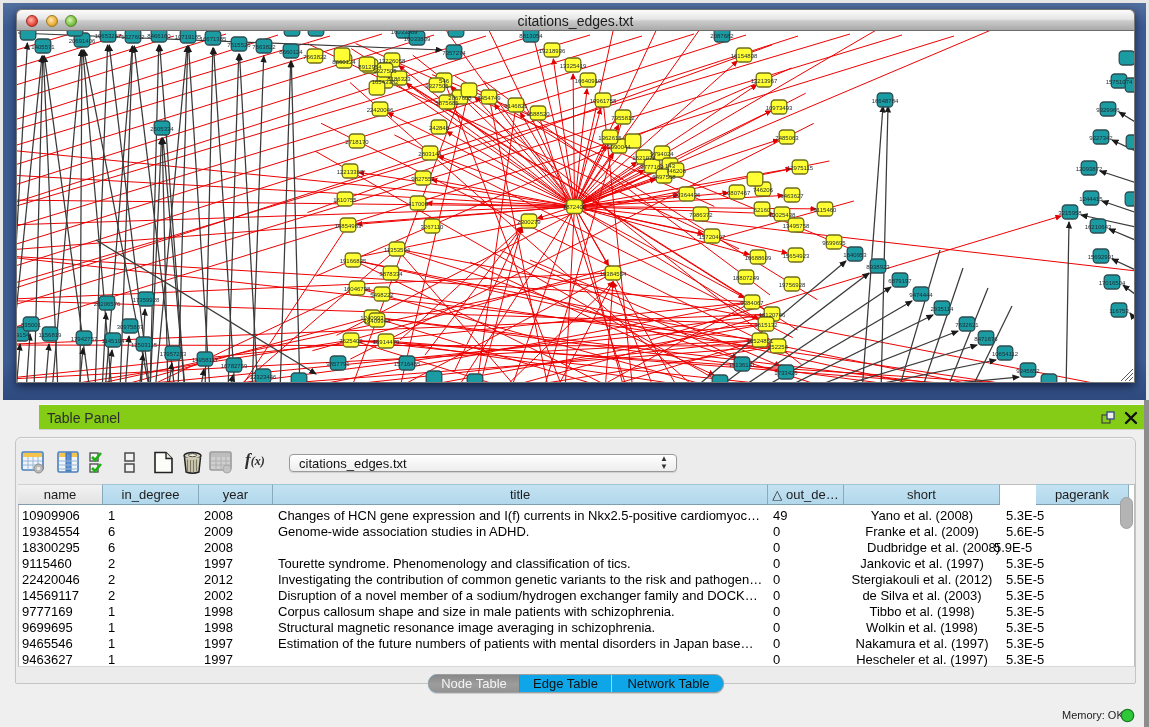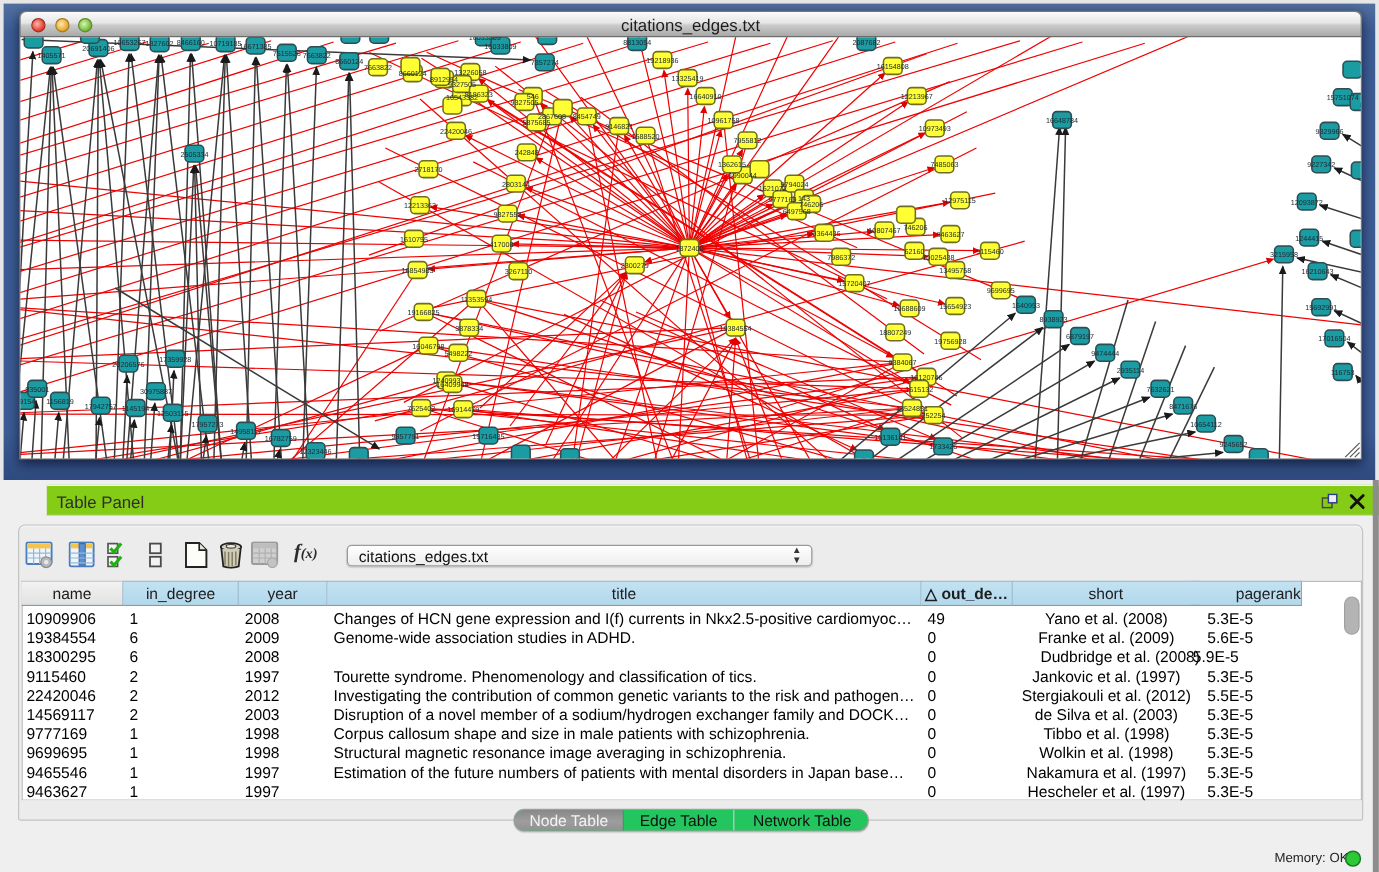--- a/index.html
+++ b/index.html
@@ -34,21 +34,21 @@
  #tablewrap { position:absolute; left:18px; top:484px; width:1117px; height:183px;
    background:#ffffff; border:1px solid #bdbdbd; border-bottom:1px solid #d7d7d7; }
  .th { position:absolute; top:484px; height:21px; background:linear-gradient(180deg,#c3e2f2,#b2d8ec);
    border-right:1px solid #89a9bc; border-top:1px solid #9ec4d8; border-bottom:1px solid #7e9eb0;
    font-size:13px; color:#1d1d1d; text-align:center; padding-top:2px; }
  .tr { position:absolute; left:0px; width:1119px; height:16px; font-size:13px; color:#000; }
  .c  { position:absolute; top:0px; }
  #vsb { position:absolute; left:1120px; top:497px; width:13px; height:32px;
    background:#b4b4b4; border-radius:7px; border:1px solid #a0a0a0; }
  #tabs { position:absolute; left:428px; top:674px; width:296px; height:19px;
-   border:1px solid #9e9e9e; border-radius:9px; background:#22c55e;
+   border:1px solid #9e9e9e; border-radius:9px; background:#0ea5e9;
    box-shadow:0 1px 1px rgba(0,0,0,0.15); overflow:hidden; }
  .seg { position:absolute; top:0; height:19px; font-size:13px; text-align:center;
    padding-top:1px; color:#111; }
  #memok { position:absolute; left:1062px; top:709px; font-size:11px; color:#222; }
  #rstrip { position:absolute; left:1144px; top:400px; width:5px; height:327px;
    background:#8d8d8d; }
  #botbg { position:absolute; left:0; top:400px; width:1149px; height:327px; background:#efefef; }
 </style></head>
 <body>
 <div id="botbg"></div>
@@ -642,23 +642,23 @@
  <circle cx="18" cy="18" r="4" fill="#c3c3c3" stroke="#a8a8a8"></circle>
 </svg>
 <div style="position:absolute;left:245px;top:450px;width:30px;font-family:'Liberation Serif',serif;font-style:italic;font-weight:bold;color:#2c2c2c;font-size:17px">f<span style="font-size:12px">(x)</span></div>
 
 <div id="combo">citations_edges.txt<span class="ar">▲<br>▼</span></div>
 <div id="tablewrap"></div>
 <div class="th" style="left:18px;  width:85px; background:linear-gradient(180deg,#f2f2f2,#e2e2e2); border-top:1px solid #cfcfcf;">name</div>
 <div class="th" style="left:103px; width:96px;">in_degree</div>
 <div class="th" style="left:199px; width:74px;">year</div>
 <div class="th" style="left:273px; width:495px;">title</div>
-<div class="th" style="left:768px; width:76px;font-weight:bold;">△ out_de…</div>
+<div class="th" style="left:768px; width:76px;">△ out_de…</div>
 <div class="th" style="left:844px; width:156px;">short</div>
-<div class="th" style="left:992px;width:93px;text-align:right;">pagerank</div>
+<div class="th" style="left:1036px;width:93px;">pagerank</div>
 <div class="tr" style="top:508px">
     <span class="c" style="left:22px">10909906</span>
     <span class="c" style="left:108px">1</span>
     <span class="c" style="left:204px">2008</span>
     <span class="c" style="left:278px;width:486px;overflow:hidden;white-space:nowrap">Changes of HCN gene expression and I(f) currents in Nkx2.5-positive cardiomyoc…</span>
     <span class="c" style="left:773px">49</span>
     <span class="c" style="left:844px;width:156px;text-align:center">Yano et al. (2008)</span>
     <span class="c" style="left:1006px">5.3E-5</span>
   </div>
 <div class="tr" style="top:524px">
@@ -692,21 +692,21 @@
     <span class="c" style="left:108px">2</span>
     <span class="c" style="left:204px">2012</span>
     <span class="c" style="left:278px;width:486px;overflow:hidden;white-space:nowrap">Investigating the contribution of common genetic variants to the risk and pathogen…</span>
     <span class="c" style="left:773px">0</span>
     <span class="c" style="left:844px;width:156px;text-align:center">Stergiakouli et al. (2012)</span>
     <span class="c" style="left:1006px">5.5E-5</span>
   </div>
 <div class="tr" style="top:588px">
     <span class="c" style="left:22px">14569117</span>
     <span class="c" style="left:108px">2</span>
-    <span class="c" style="left:204px">2003</span>
+    <span class="c" style="left:204px">2002</span>
     <span class="c" style="left:278px;width:486px;overflow:hidden;white-space:nowrap">Disruption of a novel member of a sodium/hydrogen exchanger family and DOCK…</span>
     <span class="c" style="left:773px">0</span>
     <span class="c" style="left:844px;width:156px;text-align:center">de Silva et al. (2003)</span>
     <span class="c" style="left:1006px">5.3E-5</span>
   </div>
 <div class="tr" style="top:604px">
     <span class="c" style="left:22px">9777169</span>
     <span class="c" style="left:108px">1</span>
     <span class="c" style="left:204px">1998</span>
     <span class="c" style="left:278px;width:486px;overflow:hidden;white-space:nowrap">Corpus callosum shape and size in male patients with schizophrenia.</span>

